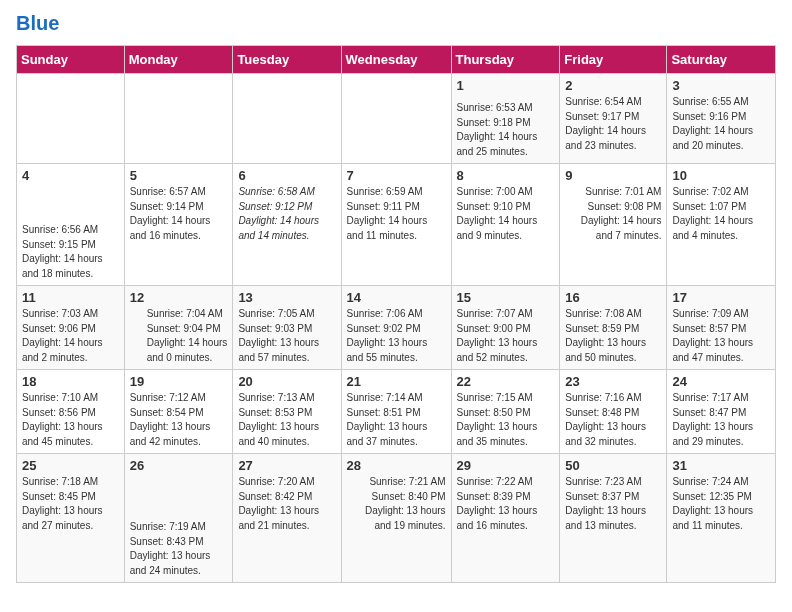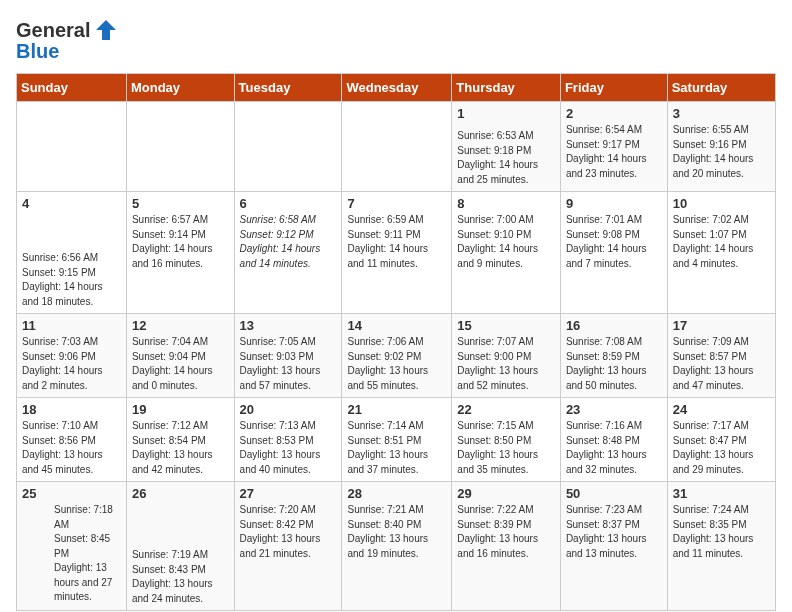--- a/index.html
+++ b/index.html
@@ -38,21 +38,21 @@
     .calendar-subtitle {
       font-size: 16px;
       color: #555;
     }
     table {
       width: 100%;
       border-collapse: collapse;
       font-size: 11px;
     }
     thead tr th {
-      background-color: #c2410c;
+      background-color: #be185d;
       color: #fff;
       padding: 6px 4px;
       text-align: left;
       font-size: 13px;
       font-weight: bold;
       border: 1px solid #ccc;
     }
     tbody tr td {
       border: 1px solid #ccc;
       vertical-align: top;
@@ -78,26 +78,20 @@
     .empty-cell {
       background: #fff !important;
     }
   </style>
 </head>
 <body>
 
 <div class="header">
   <div class="logo">
     <div>
-      <div style="display:flex;align-items:center;">
-        <span class="logo-general" style="font-size:20px;font-weight:bold;">General</span>
-        <svg class="logo-icon" viewBox="0 0 28 28">
-          <path d="M14 4 L24 14 L18 14 L18 24 L10 24 L10 14 L4 14 Z" fill="#1a6ebd"></path>
-        </svg>
-      </div>
       <div style="font-size:20px;font-weight:bold;color:#1a6ebd;margin-top:-4px;">Blue</div>
     </div>
   </div>
   <div class="title-block">
     <div class="calendar-title"></div>
     <div class="calendar-subtitle"></div>
   </div>
 </div>
 
 <table>
@@ -163,41 +157,41 @@
 Daylight: 14 hours and 11 minutes.</div>
         </td>
         <td>
           <div class="day-number">8</div>
           <div class="day-info" style="white-space: pre-line;">Sunrise: 7:00 AM
 Sunset: 9:10 PM
 Daylight: 14 hours and 9 minutes.</div>
         </td>
         <td>
           <div class="day-number">9</div>
-          <div class="day-info" style="white-space: pre-line;">Sunrise: 7:01 AM
+          <div class="day-info" style="white-space: pre-line; text-align: right;">Sunrise: 7:01 AM
 Sunset: 9:08 PM
 Daylight: 14 hours and 7 minutes.</div>
         </td>
         <td>
           <div class="day-number">10</div>
           <div class="day-info" style="white-space: pre-line;">Sunrise: 7:02 AM
 Sunset: 1:07 PM
 Daylight: 14 hours and 4 minutes.</div>
         </td>
       </tr>
       <tr>
         <td>
           <div class="day-number">11</div>
           <div class="day-info" style="white-space: pre-line;">Sunrise: 7:03 AM
 Sunset: 9:06 PM
 Daylight: 14 hours and 2 minutes.</div>
         </td>
         <td>
           <div class="day-number">12</div>
-          <div class="day-info" style="white-space: pre-line;">Sunrise: 7:04 AM
+          <div class="day-info" style="white-space: pre-line; margin-left: 17px;">Sunrise: 7:04 AM
 Sunset: 9:04 PM
 Daylight: 14 hours and 0 minutes.</div>
         </td>
         <td>
           <div class="day-number">13</div>
           <div class="day-info" style="white-space: pre-line;">Sunrise: 7:05 AM
 Sunset: 9:03 PM
 Daylight: 13 hours and 57 minutes.</div>
         </td>
         <td>
@@ -265,55 +259,55 @@
         <td>
           <div class="day-number">24</div>
           <div class="day-info" style="white-space: pre-line;">Sunrise: 7:17 AM
 Sunset: 8:47 PM
 Daylight: 13 hours and 29 minutes.</div>
         </td>
       </tr>
       <tr>
         <td>
           <div class="day-number">25</div>
-          <div class="day-info" style="white-space: pre-line; margin-left: 32px;">Sunrise: 7:18 AM
+          <div class="day-info" style="white-space: pre-line;">Sunrise: 7:18 AM
 Sunset: 8:45 PM
 Daylight: 13 hours and 27 minutes.</div>
         </td>
         <td>
           <div class="day-number">26</div>
           <div class="day-info" style="white-space: pre-line; margin-top: 47px;">Sunrise: 7:19 AM
 Sunset: 8:43 PM
 Daylight: 13 hours and 24 minutes.</div>
         </td>
         <td>
           <div class="day-number">27</div>
           <div class="day-info" style="white-space: pre-line;">Sunrise: 7:20 AM
 Sunset: 8:42 PM
 Daylight: 13 hours and 21 minutes.</div>
         </td>
         <td>
           <div class="day-number">28</div>
-          <div class="day-info" style="white-space: pre-line;">Sunrise: 7:21 AM
+          <div class="day-info" style="white-space: pre-line; text-align: right;">Sunrise: 7:21 AM
 Sunset: 8:40 PM
 Daylight: 13 hours and 19 minutes.</div>
         </td>
         <td>
           <div class="day-number">29</div>
           <div class="day-info" style="white-space: pre-line;">Sunrise: 7:22 AM
 Sunset: 8:39 PM
 Daylight: 13 hours and 16 minutes.</div>
         </td>
         <td>
           <div class="day-number">50</div>
           <div class="day-info" style="white-space: pre-line;">Sunrise: 7:23 AM
 Sunset: 8:37 PM
 Daylight: 13 hours and 13 minutes.</div>
         </td>
         <td>
           <div class="day-number">31</div>
           <div class="day-info" style="white-space: pre-line;">Sunrise: 7:24 AM
-Sunset: 8:35 PM
+Sunset: 12:35 PM
 Daylight: 13 hours and 11 minutes.</div>
         </td>
       </tr>
     </tbody>
 </table>
 
 </body></html>

